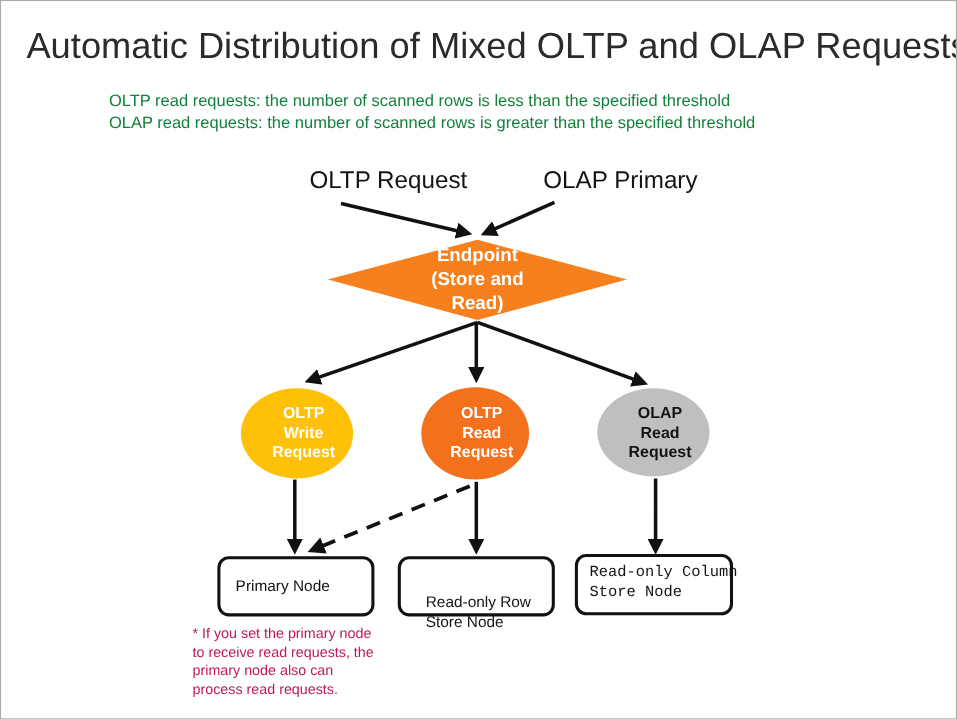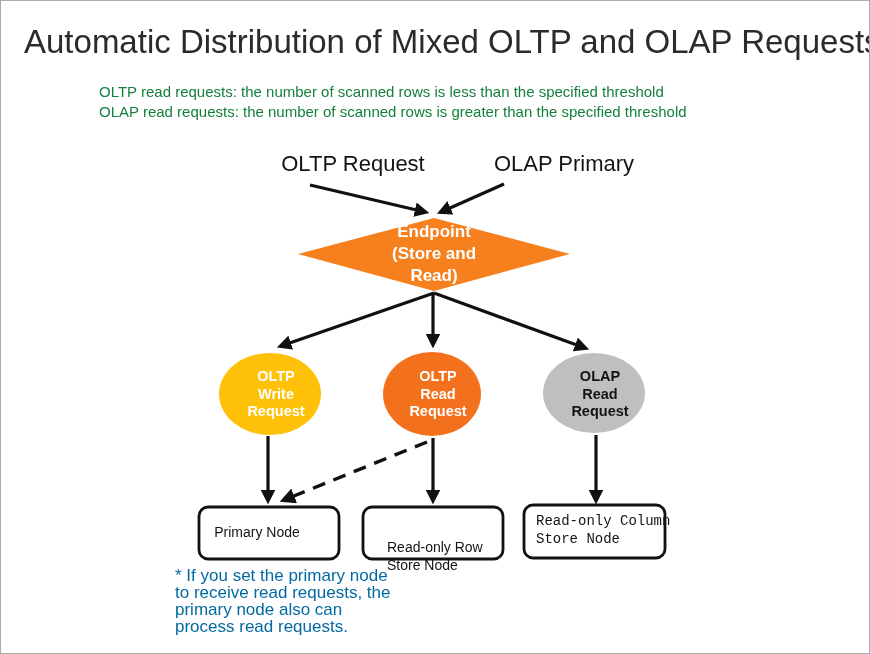--- a/index.html
+++ b/index.html
@@ -60,23 +60,23 @@
     color: #141414;
     line-height: 17.5px;
     white-space: pre-line;
   }
   .node-label.centered {
     display: flex; align-items: center; justify-content: center;
     text-align: center;
   }
   .footnote {
     left: 174px; top: 566px;
-    font-size: 17px;
+    font-size: 13px;
     line-height: 17px;
-    color: #0369a1;
+    color: #be185d;
     white-space: pre-line;
   }
 </style>
 </head>
 <body>
 
 <div class="slide">
 
   <div class="abs slide-title">Automatic Distribution of Mixed OLTP and OLAP Requests</div>
 

